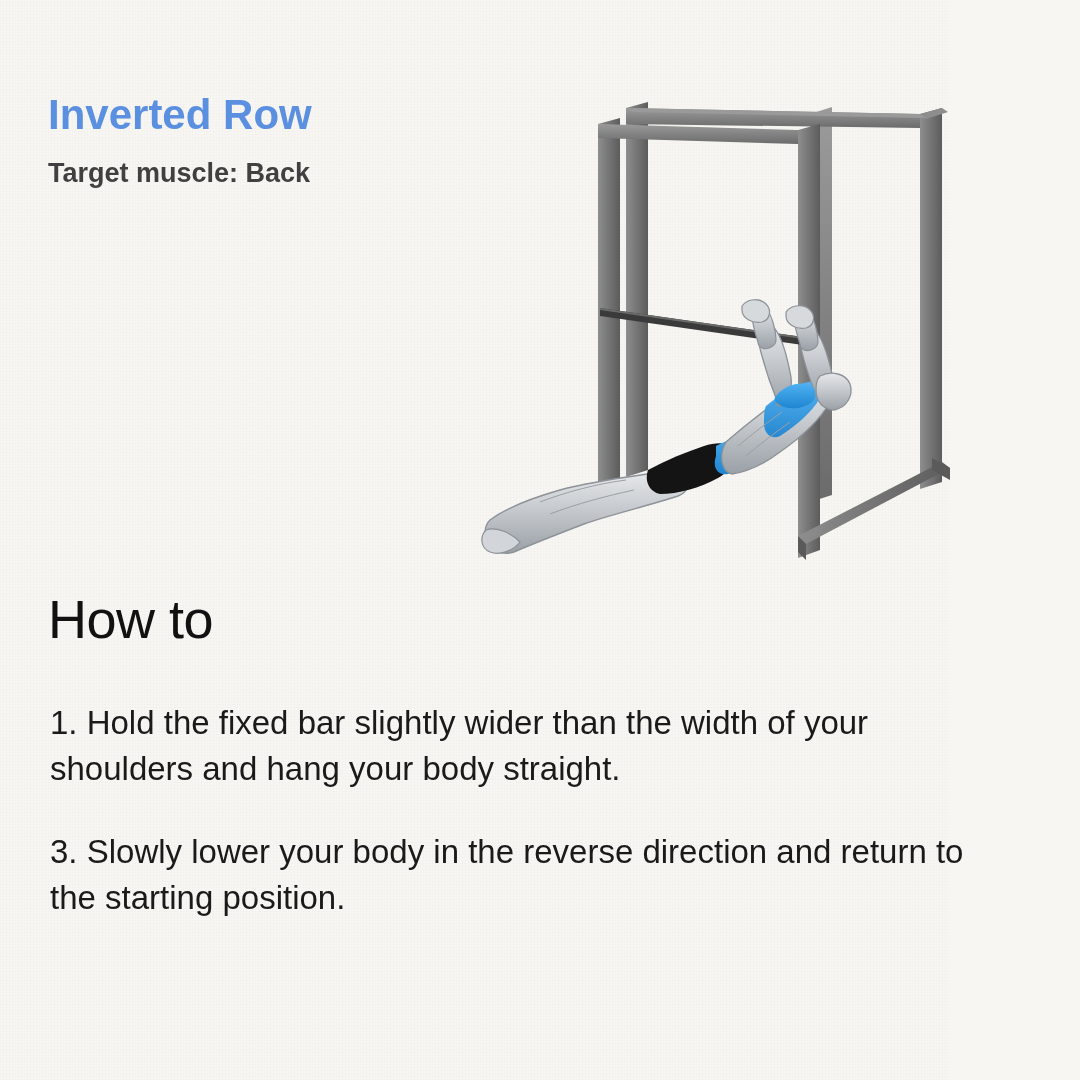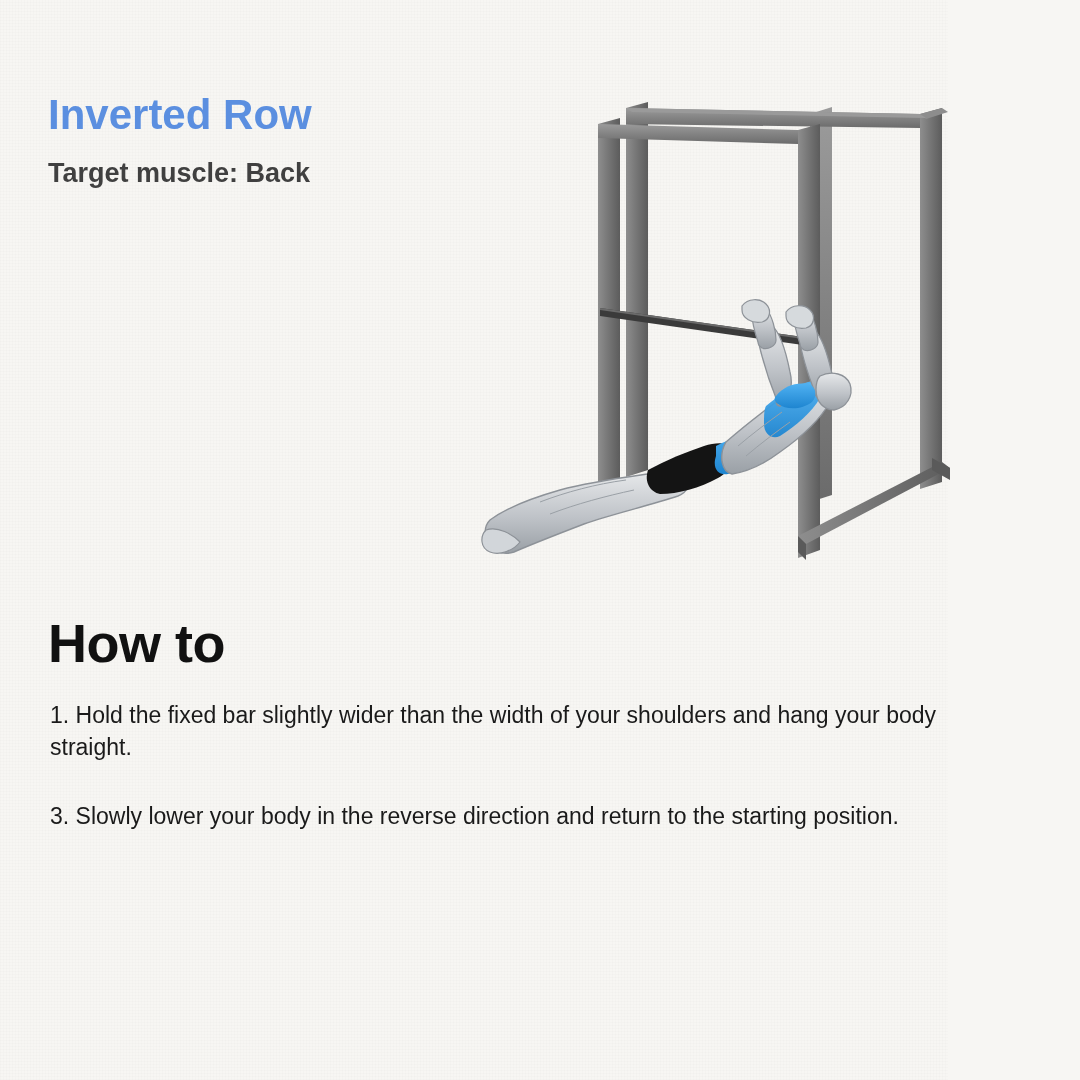--- a/index.html
+++ b/index.html
@@ -43,34 +43,34 @@
     position: absolute;
     left: 48px;
     top: 158px;
     font-size: 27px;
     font-weight: bold;
     color: #404040;
   }
   .howto-heading {
     position: absolute;
     left: 48px;
-    top: 612px;
+    top: 588px;
     font-size: 54px;
-    font-weight: bold;
+    font-weight: normal;
     color: #111111;
     letter-spacing: -0.5px;
   }
   .steps {
     position: absolute;
     left: 50px;
     top: 700px;
     width: 960px;
   }
   .step {
-    font-size: 23px;
+    font-size: 33px;
     line-height: 1.38;
     color: #1a1a1a;
     margin-bottom: 38px;
   }
   .step:last-child { margin-bottom: 16px; }
 
   .illustration {
     position: absolute;
     left: 480px;
     top: 90px;

